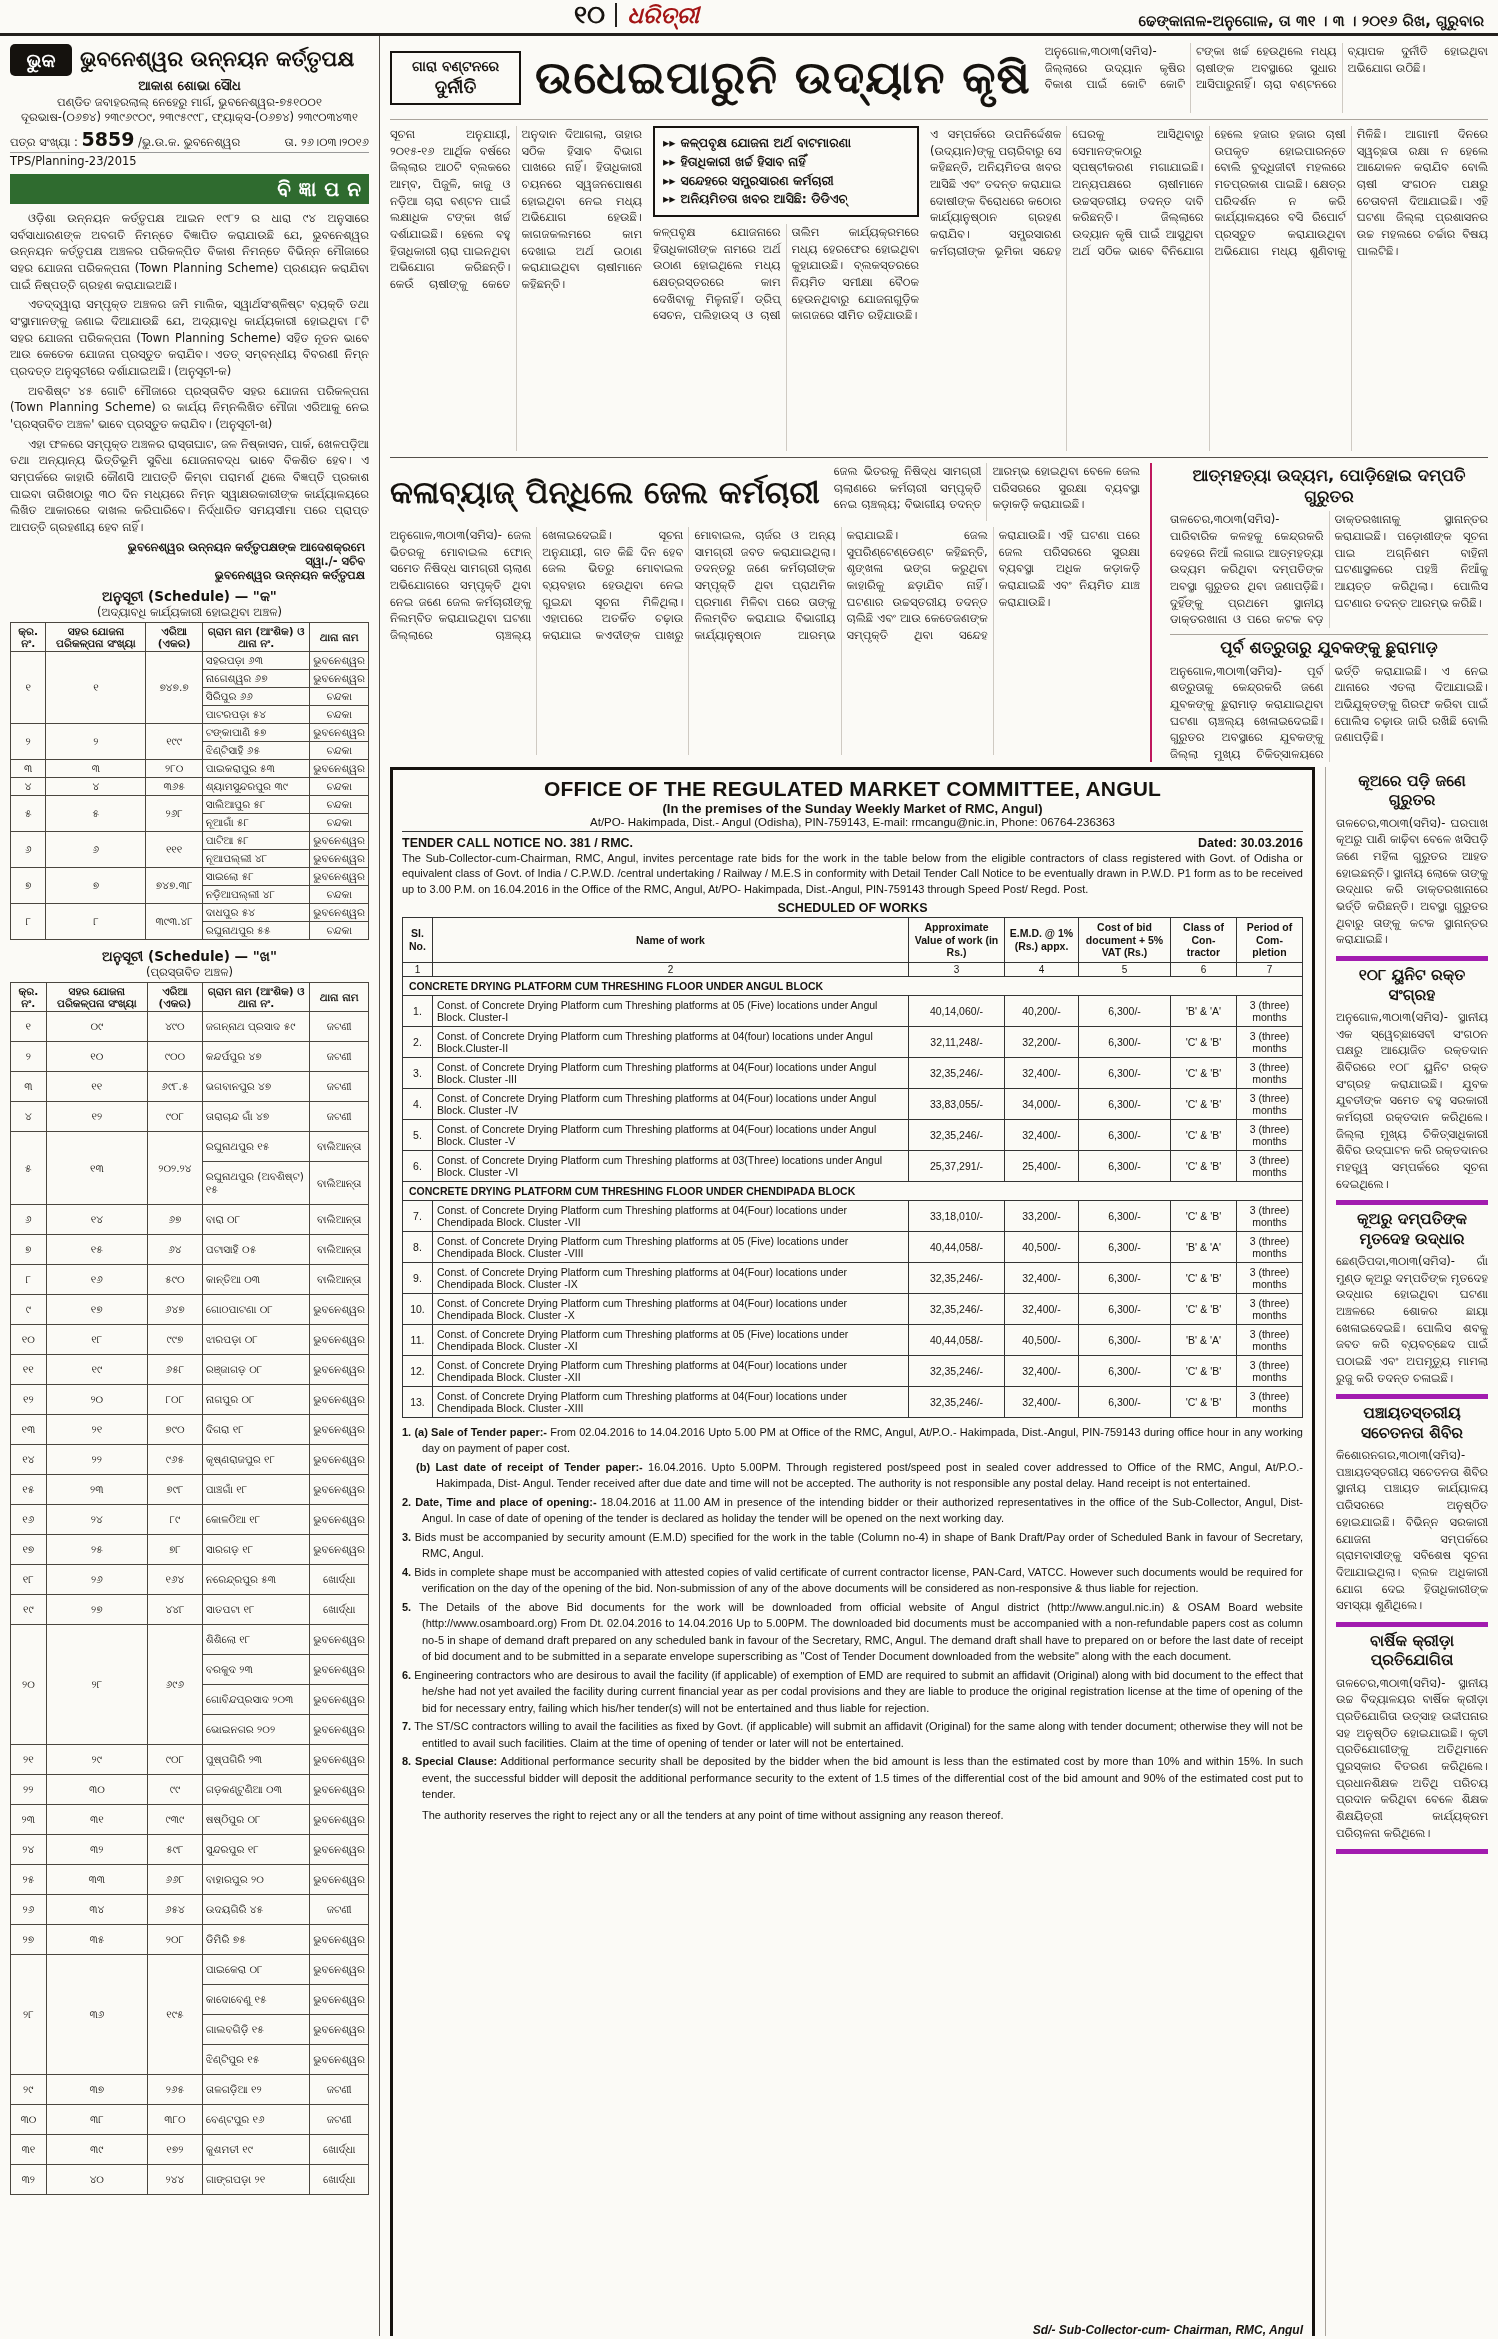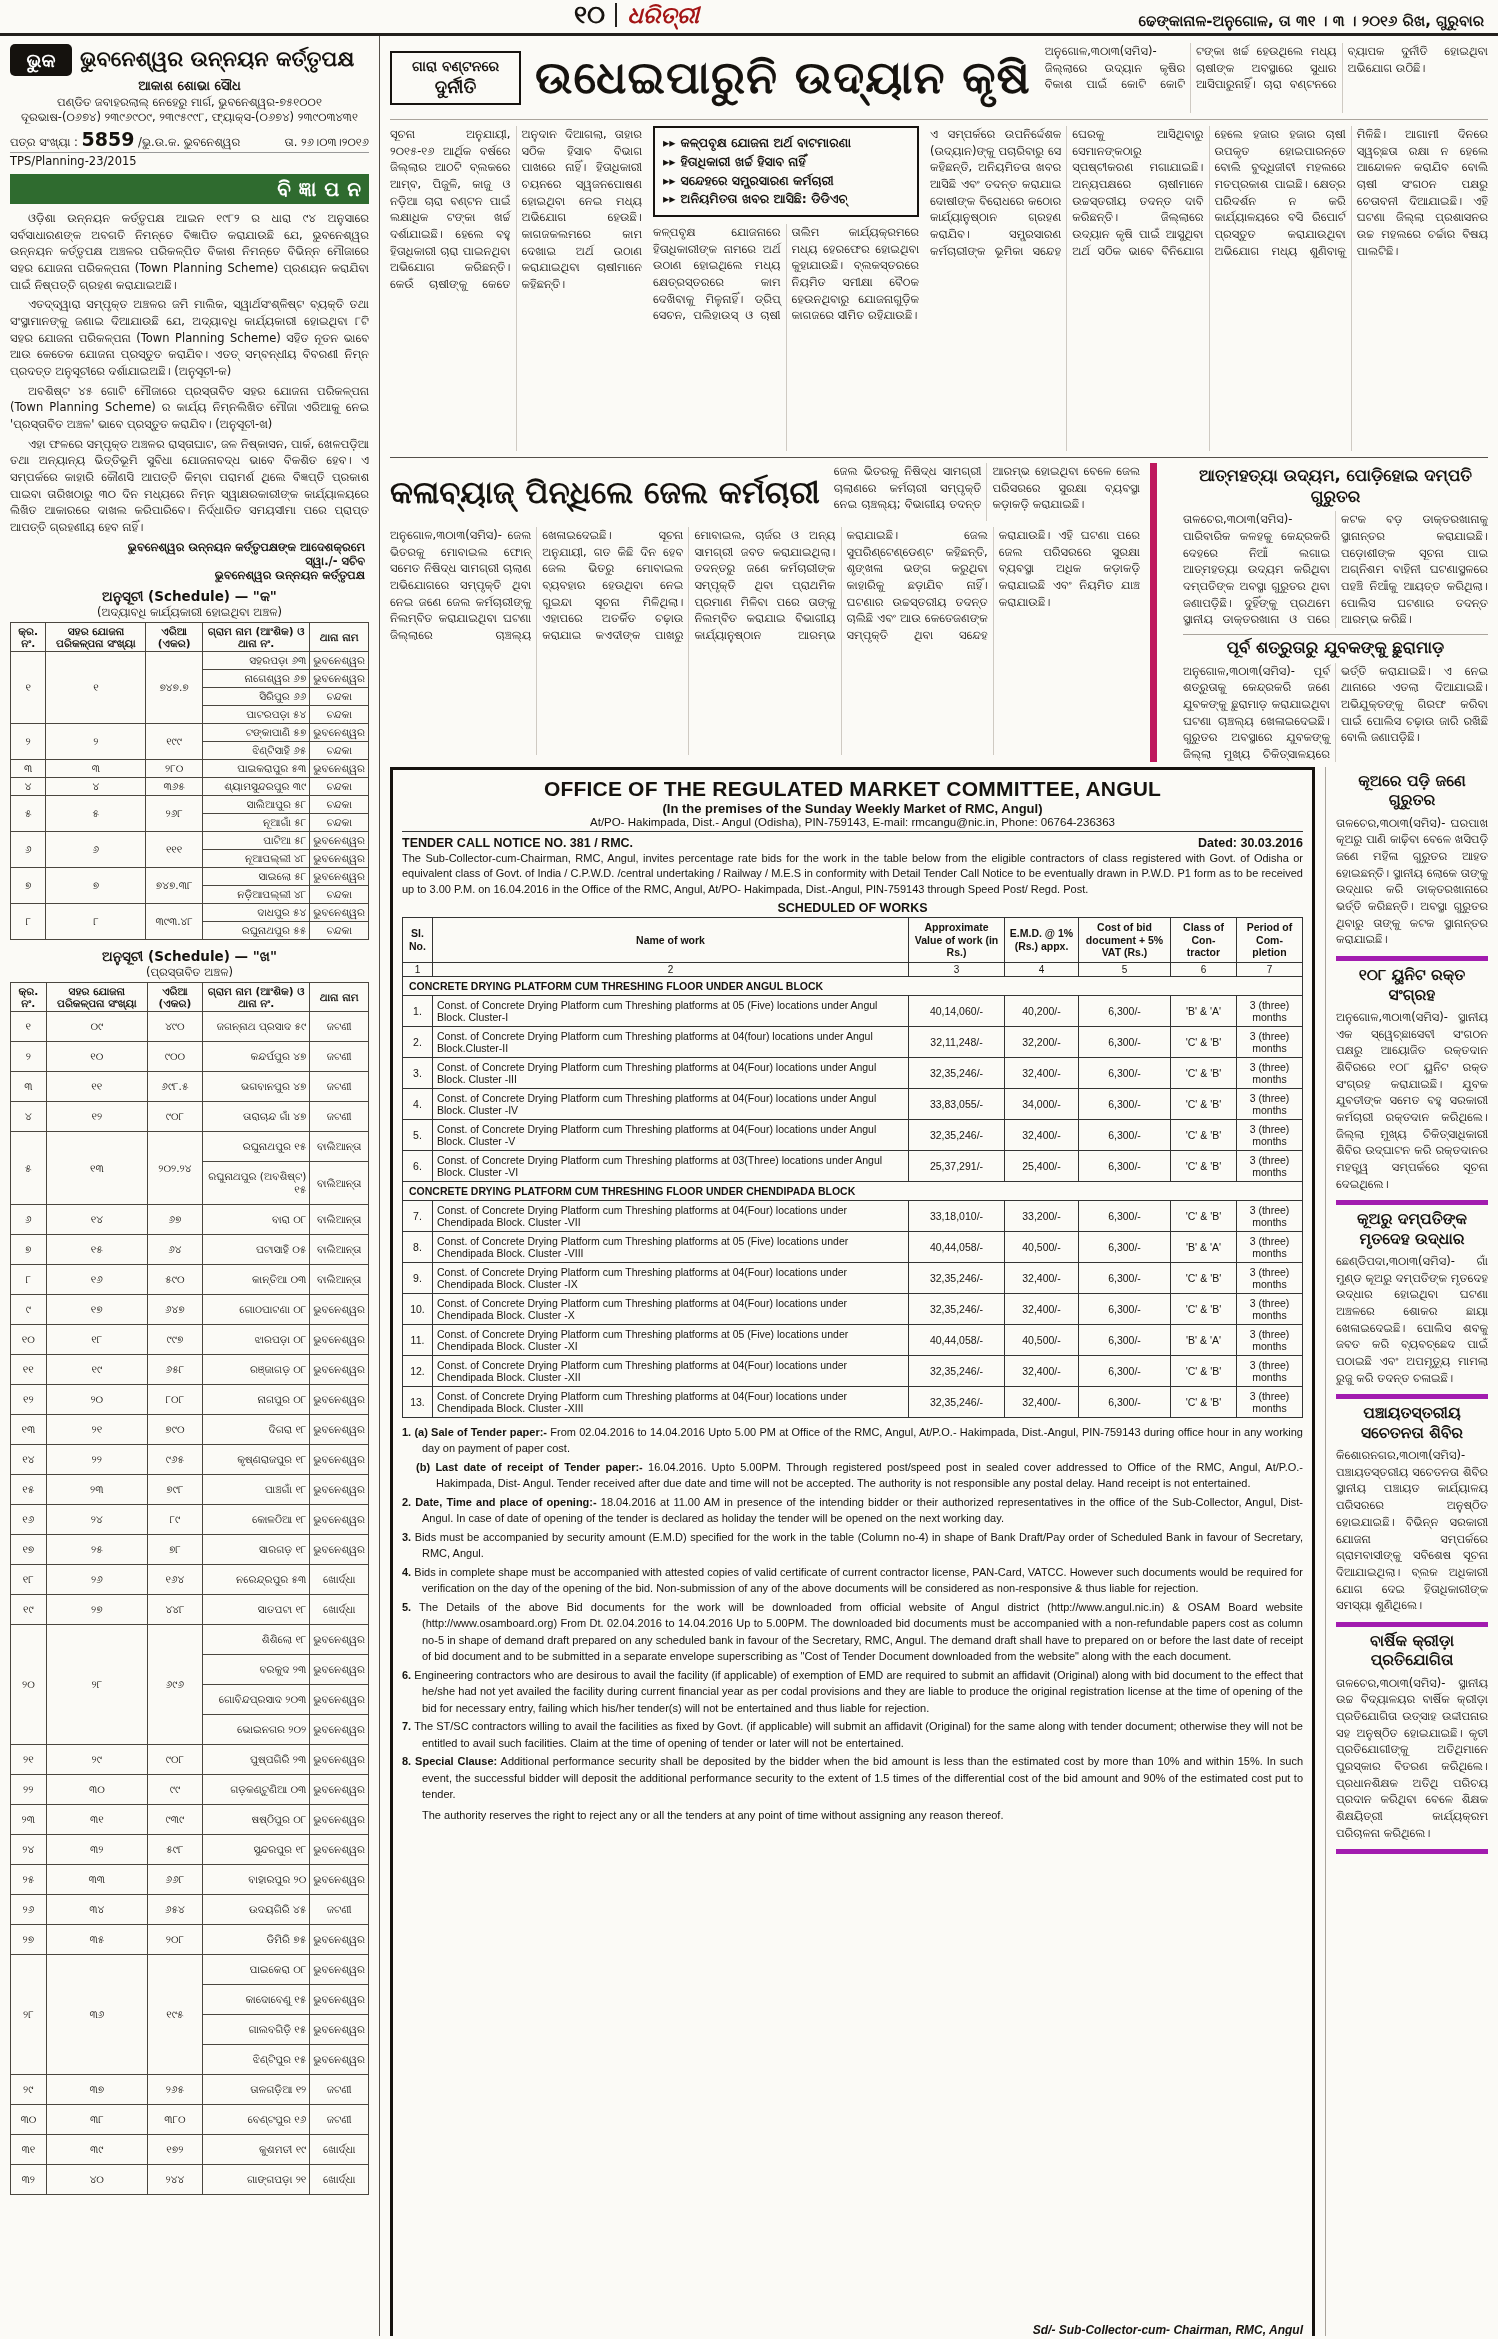--- a/index.html
+++ b/index.html
@@ -29,21 +29,21 @@
   .bda-ref2{font-size:11.5px;margin-top:1px}
   .bda-banner{background:#2f6b2f;color:#fff;text-align:right;font-size:20px;font-weight:bold;
               letter-spacing:8px;padding:3px 0;margin:6px 0}
   .bda-p{font-size:11.5px;line-height:1.45;text-align:justify;text-indent:18px;margin-bottom:3px}
   .bda-sign{font-size:11.5px;font-weight:bold;text-align:right;margin:4px 4px 6px}
   .sched-title{text-align:center;font-size:13.5px;font-weight:bold;margin-top:4px}
   .sched-sub{text-align:center;font-size:11.5px;margin-bottom:2px}
   table.sched{width:100%;border-collapse:collapse;font-size:10.5px;margin:3px 0 8px}
   table.sched th,table.sched td{border:1px solid #4a463f;padding:2px 3px;text-align:center;vertical-align:middle}
   table.sched th{font-weight:bold;line-height:1.15}
-  table.sched td.c-vil{text-align:right}
+  table.sched td.c-vil{text-align:left}
   table.sched tbody.tall td{padding:8px 3px}
   
   .newstext{font-size:11.5px;line-height:1.45;text-align:justify;column-gap:11px;column-rule:1px solid #cfcac2;column-fill:balance;overflow:hidden}
   
   .lead-top{display:flex;align-items:center;gap:14px;padding:5px 0 6px}
   .kicker{border:2px solid #16130f;padding:5px 20px;text-align:center;line-height:1.25;flex:0 0 auto}
   .kicker .k1{font-size:14px;font-weight:bold}
   .kicker .k2{font-size:18px;font-weight:bold}
   .lead-head{font-size:45px;font-weight:bold;letter-spacing:1px;white-space:nowrap;flex:0 0 auto}
   .lead-snippet{flex:1;height:70px;column-count:3}
@@ -55,21 +55,21 @@
   .arrow{flex:0 0 auto}
   .lb-mid-text{flex:1;column-count:2}
   .lb-c{flex:1;column-count:4;height:100%}
   
   .row-b{display:flex;gap:10px;border-top:1.5px solid #55504a;margin-top:6px;padding-top:5px;height:305px}
   .jail{flex:1;overflow:hidden}
   .jail-top{display:flex;align-items:center;gap:14px}
   .jail-head{font-size:31px;font-weight:bold;white-space:nowrap}
   .jail-snippet{flex:1;height:58px;column-count:2}
   .jail-cols{column-count:5;height:228px;margin-top:6px}
-  .rail-top{width:338px;border-left:7px solid #be185d;padding-left:26px;overflow:hidden}
+  .rail-top{width:338px;border-left:2px solid #be185d;padding-left:18px;overflow:hidden}
   .rail-art{border-bottom:1px solid #aaa49c;padding:3px 0 6px}
   .rail-art:last-child{border-bottom:none}
   .rail-art h3{font-size:16.5px;font-weight:bold;text-align:center;line-height:1.25;margin-bottom:4px}
   
   .row-c{display:flex;gap:10px;margin-top:5px;height:1580px}
   .tender{width:925px;border:3px solid #16130f;padding:7px 9px;font-family:"Liberation Sans",sans-serif;overflow:hidden;display:flex;flex-direction:column}
   .t-title{font-size:21px;font-weight:bold;text-align:center;letter-spacing:.2px}
   .t-sub{font-size:13px;font-weight:bold;text-align:center}
   .t-addr{font-size:11.5px;text-align:center;border-bottom:1.5px solid #333;padding-bottom:3px;margin-bottom:3px}
   .t-callrow{display:flex;justify-content:space-between;font-size:12.5px;font-weight:bold;margin:1px 0}

